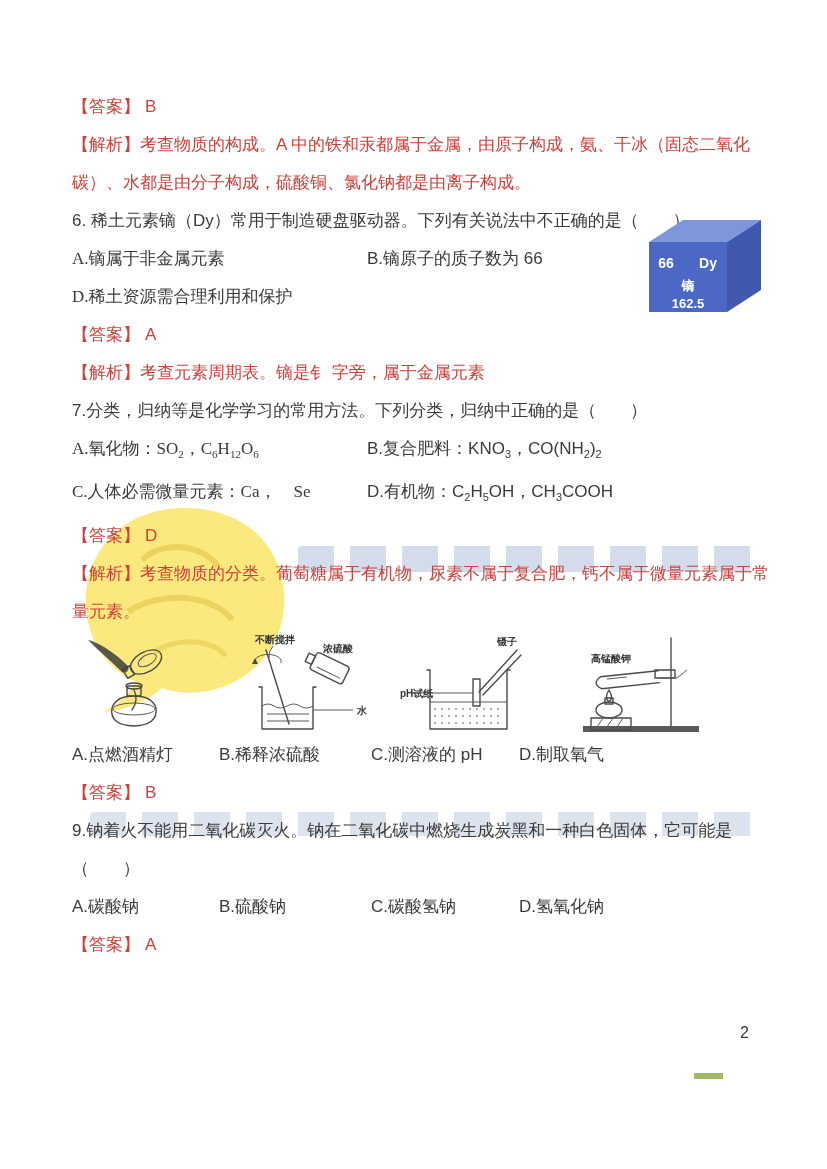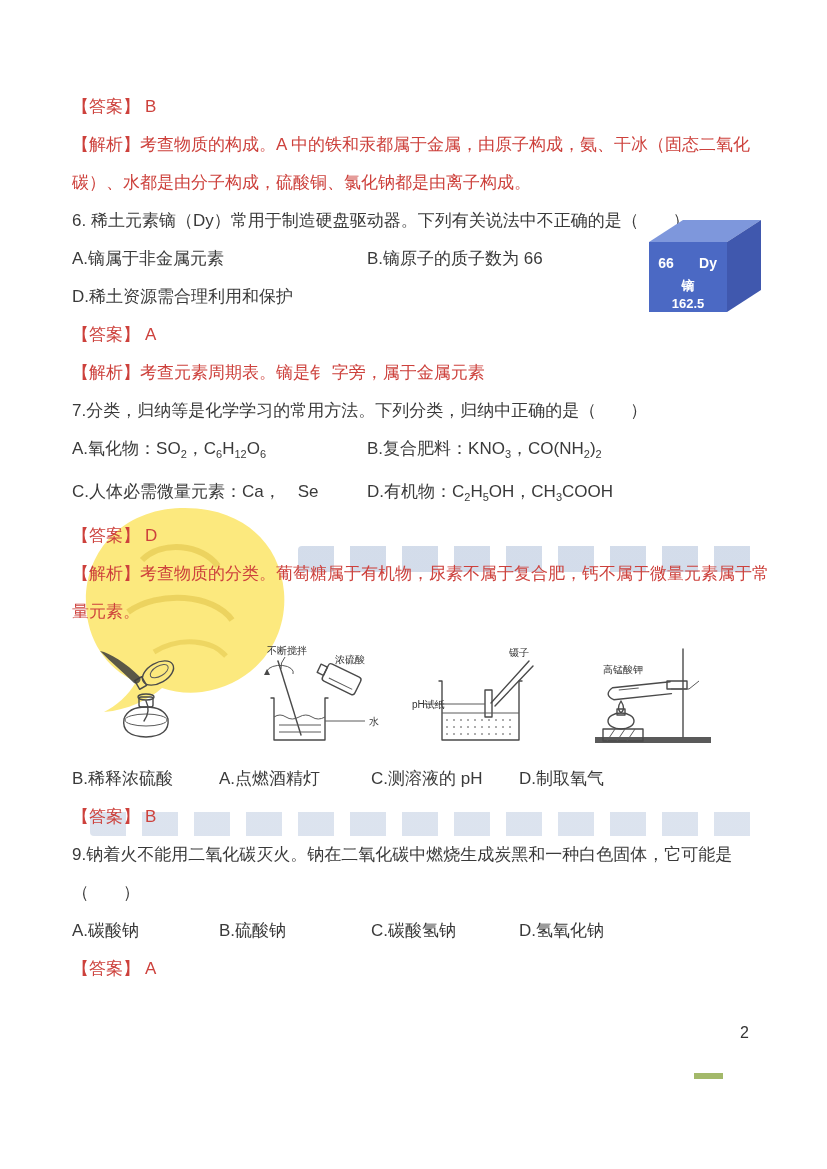--- a/index.html
+++ b/index.html
@@ -7,28 +7,28 @@
     width:827px;height:1169px;position:relative;background:#ffffff;
     font-family:"Liberation Sans","DejaVu Sans",sans-serif;
     color:#3a3a3a;overflow:hidden;
   }
   .content{position:absolute;left:72px;top:88px;width:697px;z-index:2;}
   .t{font-size:17px;line-height:38px;margin:0;color:#3a3a3a;}
   .red{color:#cd413c;}
   .ans-letter{margin-left:5px;}
   sub{font-size:11px;}
   .opts2{display:flex;}
-  .opts2 > div:first-child{width:295px;flex:0 0 295px;}
+  .opts2 > div:first-child{width:295px;flex:0 0 295px;font-family:Liberation Serif, serif;}
   .opts4{display:flex;}
   .opts4 > div:nth-child(1){width:147px;flex:0 0 147px;}
   .opts4 > div:nth-child(2){width:152px;flex:0 0 152px;}
   .opts4 > div:nth-child(3){width:148px;flex:0 0 148px;}
   .q6wrap{position:relative;}
   .cube{position:absolute;left:563px;top:14px;width:132px;height:102px;}
-  .figrow{display:flex;align-items:flex-start;height:105px;margin:12px;}
+  .figrow{display:flex;align-items:center;height:105px;margin:0;font-weight:bold;}
   .figrow svg{display:block;}
   .fig-a{margin-left:12px;}
   .fig-b{margin-left:32px;}
   .fig-c{margin-left:28px;}
   .fig-d{margin-left:33px;}
   .sketch{stroke:#4a4a4a;stroke-width:1.4;fill:none;stroke-linecap:round;stroke-linejoin:round;}
   .sketch-thin{stroke:#5a5a5a;stroke-width:1;fill:none;}
   .figlabel{font-size:10px;fill:#333;font-family:"Liberation Sans","DejaVu Sans",sans-serif;}
   .wm-logo{position:absolute;left:62px;top:500px;z-index:1;}
   .wm-band{position:absolute;z-index:1;border-radius:4px;
@@ -157,22 +157,22 @@
       <ellipse class="sketch" cx="42" cy="78" rx="13" ry="8"></ellipse>
       <rect class="sketch" x="38" y="66" width="8" height="6"></rect>
       <rect class="sketch" x="24" y="86" width="40" height="12"></rect>
       <line class="sketch-thin" x1="28" y1="98" x2="36" y2="86"></line>
       <line class="sketch-thin" x1="38" y1="98" x2="46" y2="86"></line>
       <line class="sketch-thin" x1="48" y1="98" x2="56" y2="86"></line>
     </svg>
   </div>
 
   <div class="t opts4">
+    <div>A.点燃酒精灯</div>
     <div>B.稀释浓硫酸</div>
-    <div>A.点燃酒精灯</div>
     <div>C.测溶液的 pH</div>
     <div>D.制取氧气</div>
   </div>
   <p class="t red"><span>【答案】</span><span class="ans-letter">B</span></p>
 
   <p class="t">9.钠着火不能用二氧化碳灭火。钠在二氧化碳中燃烧生成炭黑和一种白色固体，它可能是（　　）</p>
   <div class="t opts4">
     <div>A.碳酸钠</div>
     <div>B.硫酸钠</div>
     <div>C.碳酸氢钠</div>

